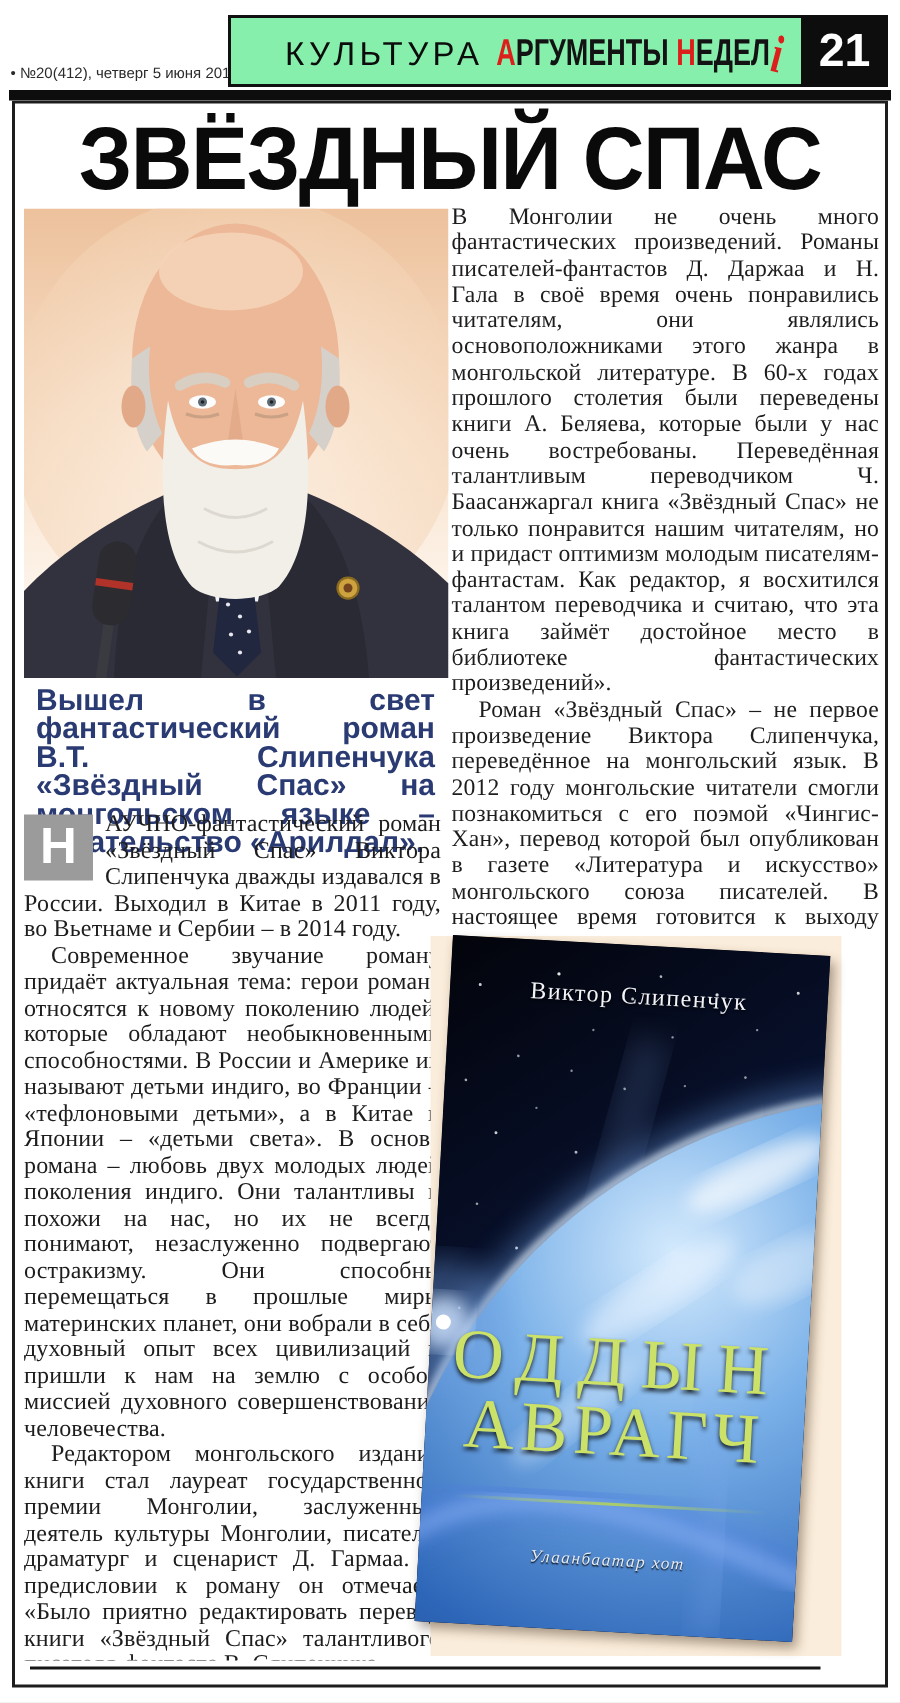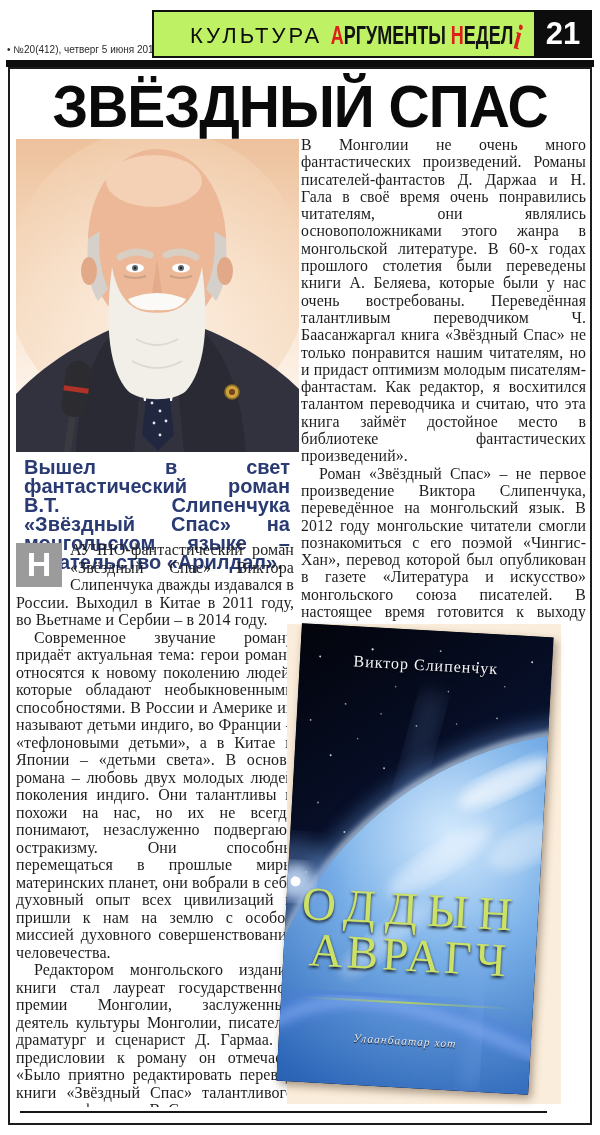--- a/index.html
+++ b/index.html
@@ -9,21 +9,21 @@
     background: #ffffff; overflow: hidden;
     font-family: "Liberation Sans", sans-serif; color: #141414;
   }
   
   .issue-line {
     position: absolute; left: 7px; top: 44px; width: 150px;
     font-size: 10px; color: #2b2b2b; letter-spacing: 0px; white-space: nowrap;
   }
   .header-box {
     position: absolute; left: 152px; top: 10px; width: 440px; height: 48px;
-    border: 2px solid #111; background: #bef264;
+    border: 2px solid #111; background: #86efac;
   }
   .section-title {
     position: absolute; left: 36px; top: 11px;
     font-size: 22px; letter-spacing: 3px; color: #0c0c0c; font-weight: 400;
   }
   .masthead {
     position: absolute; right: 70px; top: 9px; white-space: nowrap;
     font-weight: bold; font-size: 25px; letter-spacing: 0;
     transform: scaleX(0.72); transform-origin: right center; color: #131313;
   }

